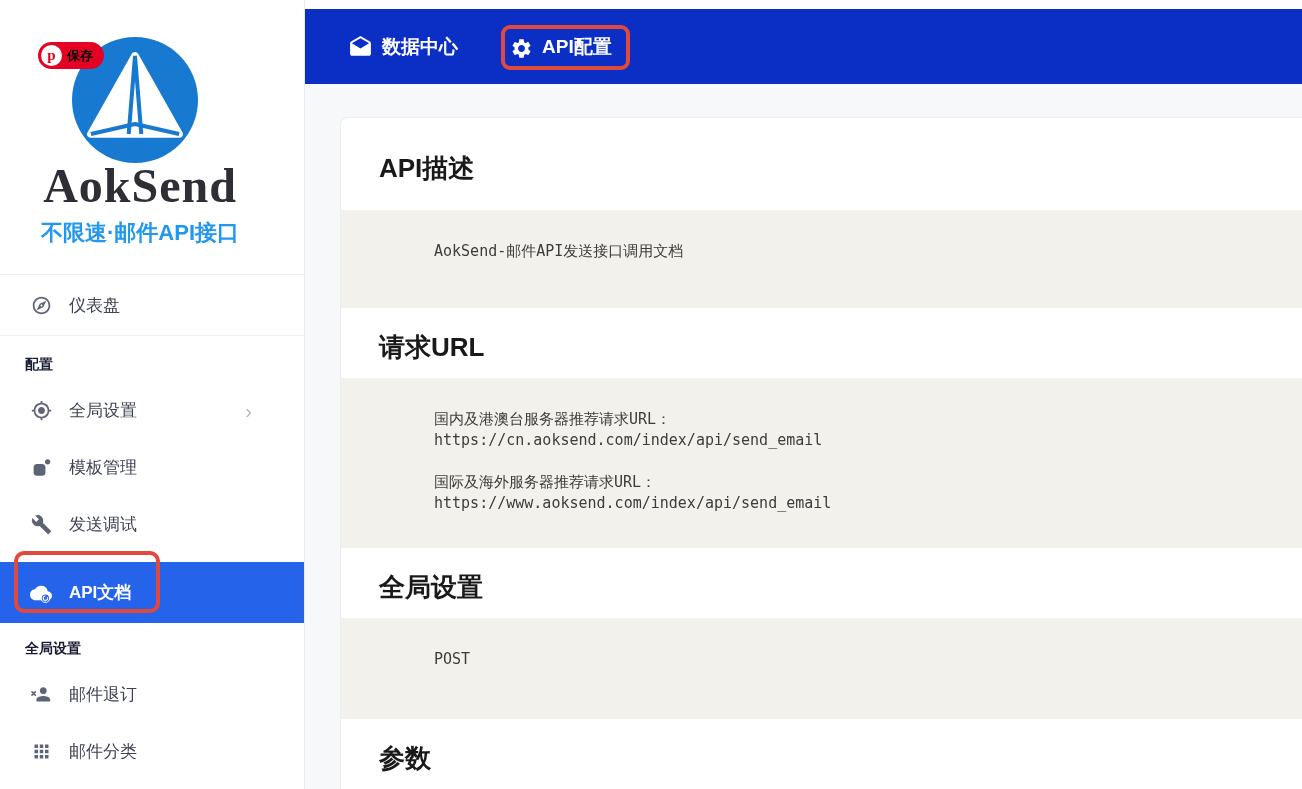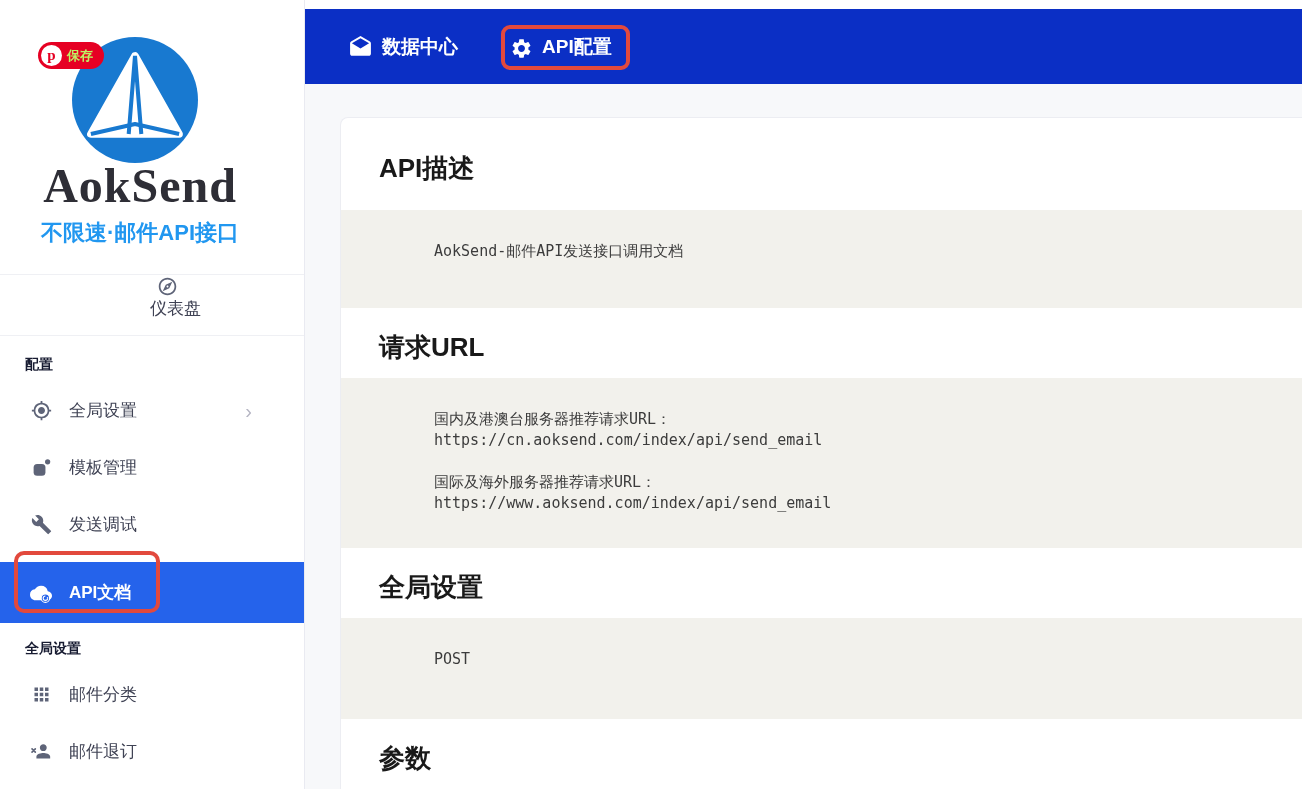--- a/index.html
+++ b/index.html
@@ -33,33 +33,33 @@
   
   .sidebar { position:absolute; left:0; top:0; width:305px; height:789px;
     background:#fff; border-right:1px solid #e9eaf1; }
   .logo-area { position:relative; height:274px; width:100%; }
   .pin-badge { position:absolute; left:38px; top:42px; height:27px;
     background:#e60023; border-radius:14px; display:flex; align-items:center;
     gap:5px; padding:0 11px 0 3px; cursor:pointer; z-index:3; }
   .pin-circle { width:21px; height:21px; border-radius:50%; background:#fff;
     color:#e60023; font-weight:bold; font-size:15px; display:flex;
     align-items:center; justify-content:center; font-family:"Liberation Serif",serif; }
-  .pin-label { color:#bef264; font-weight:bold; font-size:13px; }
+  .pin-label { color:#000000; font-weight:bold; font-size:13px; }
   .logo-circle { position:absolute; left:72px; top:37px; width:126px; height:126px;
     border-radius:50%; background:#1879d0; display:flex; align-items:center; justify-content:center; }
   .brand-name { position:absolute; top:158px; left:0; width:280px; text-align:center;
     font-family:"Liberation Serif","DejaVu Serif",serif; font-weight:600;
     font-size:48px; color:#2e2e36; letter-spacing:1px; }
   .brand-tagline { position:absolute; top:218px; left:0; width:280px; text-align:center;
     font-size:22px; font-weight:bold; color:#2197f0; }
 
   .divider { height:1px; background:#eff0f4; width:100%; }
   .menu-item { display:flex; align-items:center; height:57px; padding-left:30px;
     color:#3f4254; font-size:17px; cursor:pointer; position:relative; }
-  .menu-item.first { height:60px;flex-direction:column; }
+  .menu-item.first { height:60px; }
   .menu-item .mi-icon { width:22px; height:22px; color:#5e6478; display:flex;
     align-items:center; justify-content:center; flex:0 0 auto; }
   .menu-item .mi-label { margin-left:17px; }
   .menu-item .mi-chevron { margin-left:auto; margin-right:52px; color:#b5b5c3;
     font-size:20px; line-height:1; }
   .menu-item.active { background:#2563eb; color:#fff; height:61px; }
   .menu-item.active .mi-icon { color:#fff; }
   .menu-item.active .mi-label { font-weight:bold; }
   .sec-label { padding:20px 0 8px 25px; font-size:14px; font-weight:bold; color:#181c32; }
   .sec-label.second { padding-top:17px; }
@@ -185,37 +185,37 @@
         <path d="M19.9 16l-.3 1.9-1.6-.8z" fill="#fff"></path>
       </svg>
     </span>
     <span class="mi-label">API文档</span>
   </div>
 
   <div class="sec-label second">全局设置</div>
 
   <div class="menu-item">
     <span class="mi-icon">
-      <svg width="21" height="21" viewBox="0 0 24 24">
-          <path fill="currentColor" d="M4 8h4V4H4v4zm6 12h4v-4h-4v4zm-6 0h4v-4H4v4zm0-6h4v-4H4v4zm6 0h4v-4h-4v4zm6-10v4h4V4h-4zm-6 4h4V4h-4v4zm6 6h4v-4h-4v4zm0 6h4v-4h-4v4z"></path>
-        </svg>
-    </span>
-    <span class="mi-label">邮件分类</span>
-  </div>
-
-  <div class="menu-item">
-    <span class="mi-icon">
       <svg width="22" height="22" viewBox="0 0 24 24">
         <path fill="currentColor" d="M14.5 11c2.07 0 3.75-1.68 3.75-3.75S16.57 3.5 14.5 3.5s-3.75 1.68-3.75 3.75S12.43 11 14.5 11zm0 2.2c-2.5 0-7.5 1.26-7.5 3.75V19h15v-2.05c0-2.49-5-3.75-7.5-3.75z"></path>
         <path stroke="currentColor" stroke-width="1.8" stroke-linecap="round" d="M2.2 8.6l3.6 3.6m0-3.6l-3.6 3.6"></path>
       </svg>
     </span>
     <span class="mi-label">邮件退订</span>
   </div>
 
+  <div class="menu-item">
+    <span class="mi-icon">
+      <svg width="21" height="21" viewBox="0 0 24 24">
+          <path fill="currentColor" d="M4 8h4V4H4v4zm6 12h4v-4h-4v4zm-6 0h4v-4H4v4zm0-6h4v-4H4v4zm6 0h4v-4h-4v4zm6-10v4h4V4h-4zm-6 4h4V4h-4v4zm6 6h4v-4h-4v4zm0 6h4v-4h-4v4z"></path>
+        </svg>
+    </span>
+    <span class="mi-label">邮件分类</span>
+  </div>
+
   <div class="sidebar-anno"></div>
 </div>
 
 <div class="main-card">
   <h2 class="doc-h2 first">API描述</h2>
   <pre class="codeblock cb-0">AokSend-邮件API发送接口调用文档</pre>
 
   <h2 class="doc-h2">请求URL</h2>
   <pre class="codeblock cb-1">国内及港澳台服务器推荐请求URL：
 https://cn.aoksend.com/index/api/send_email

